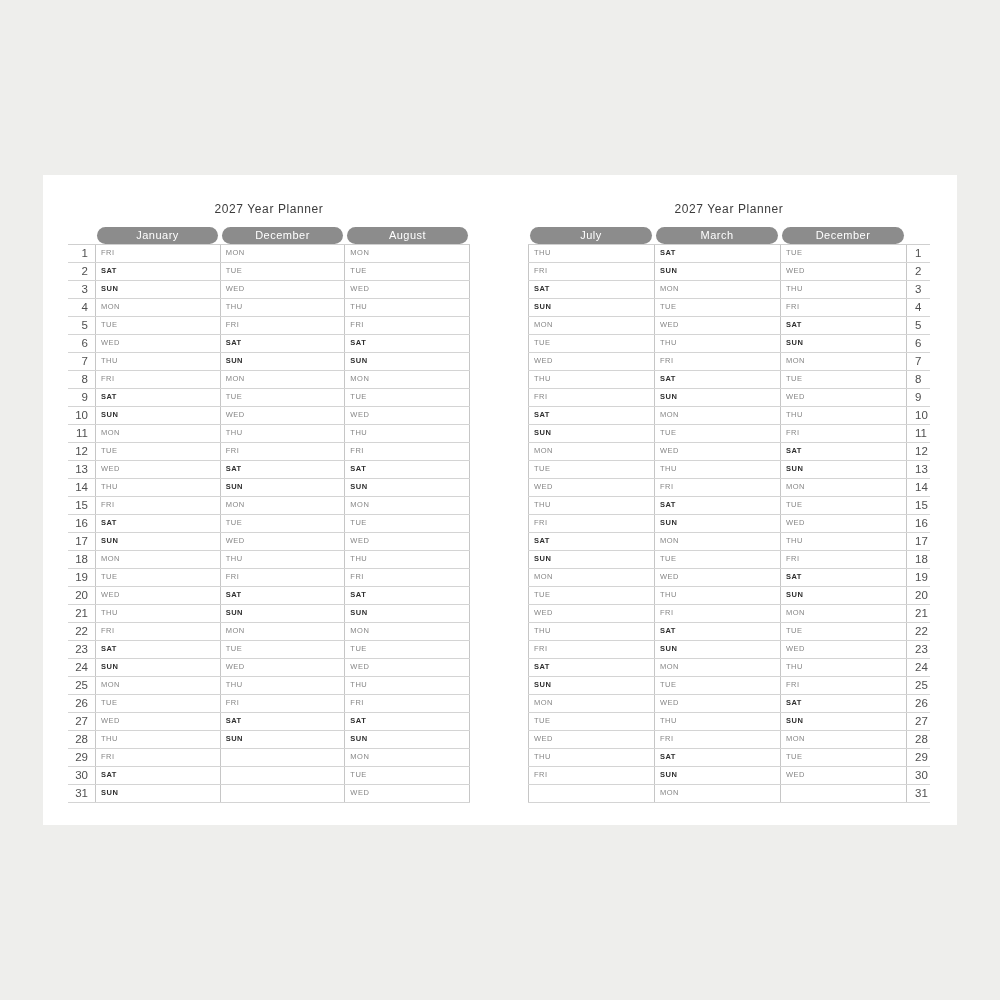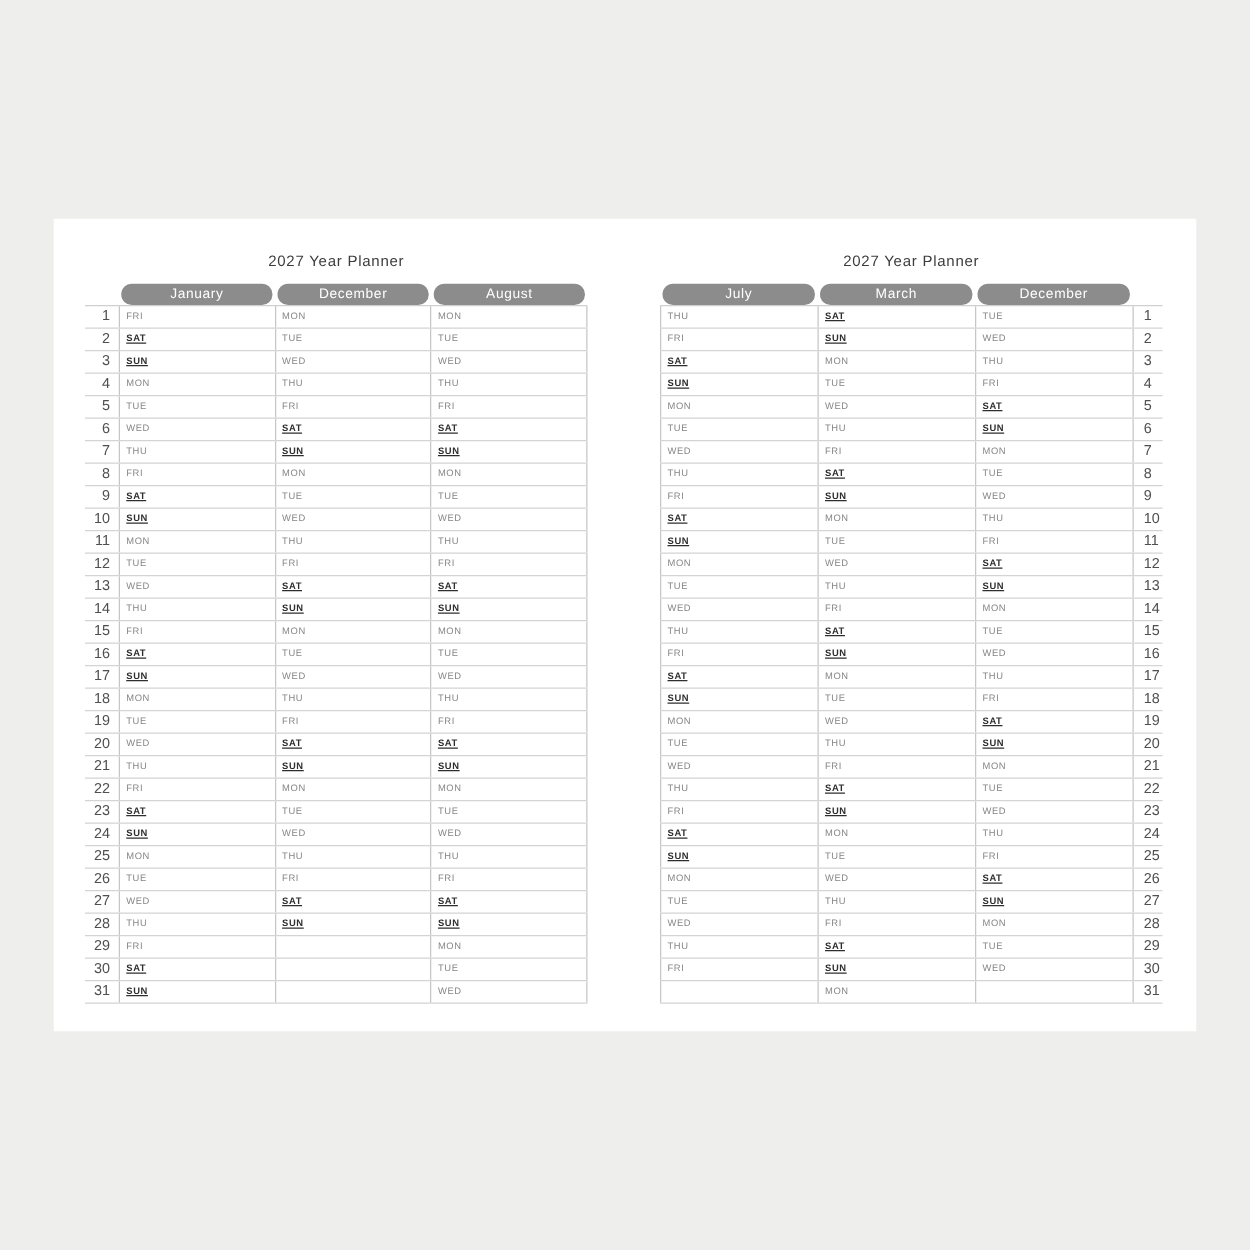--- a/index.html
+++ b/index.html
@@ -100,21 +100,20 @@
     box-sizing: border-box;
     white-space: nowrap;
     overflow: hidden;
   }
   .left .cell-day { border-left: 1px solid #c6c6c6; }
   .left .cell-day:last-child { border-right: 1px solid #c6c6c6; }
   .right .cell-day { border-left: 1px solid #c6c6c6; }
   .cell-day.weekend {
     font-weight: bold;
     color: #2e2e2e;
-    text-decoration: underline;
   }
 </style>
 </head>
 <body>
 
 <div class="sheet">
 
   <div class="planner left">
     <div class="page-title">2027 Year Planner</div>
     <div class="header-row">

